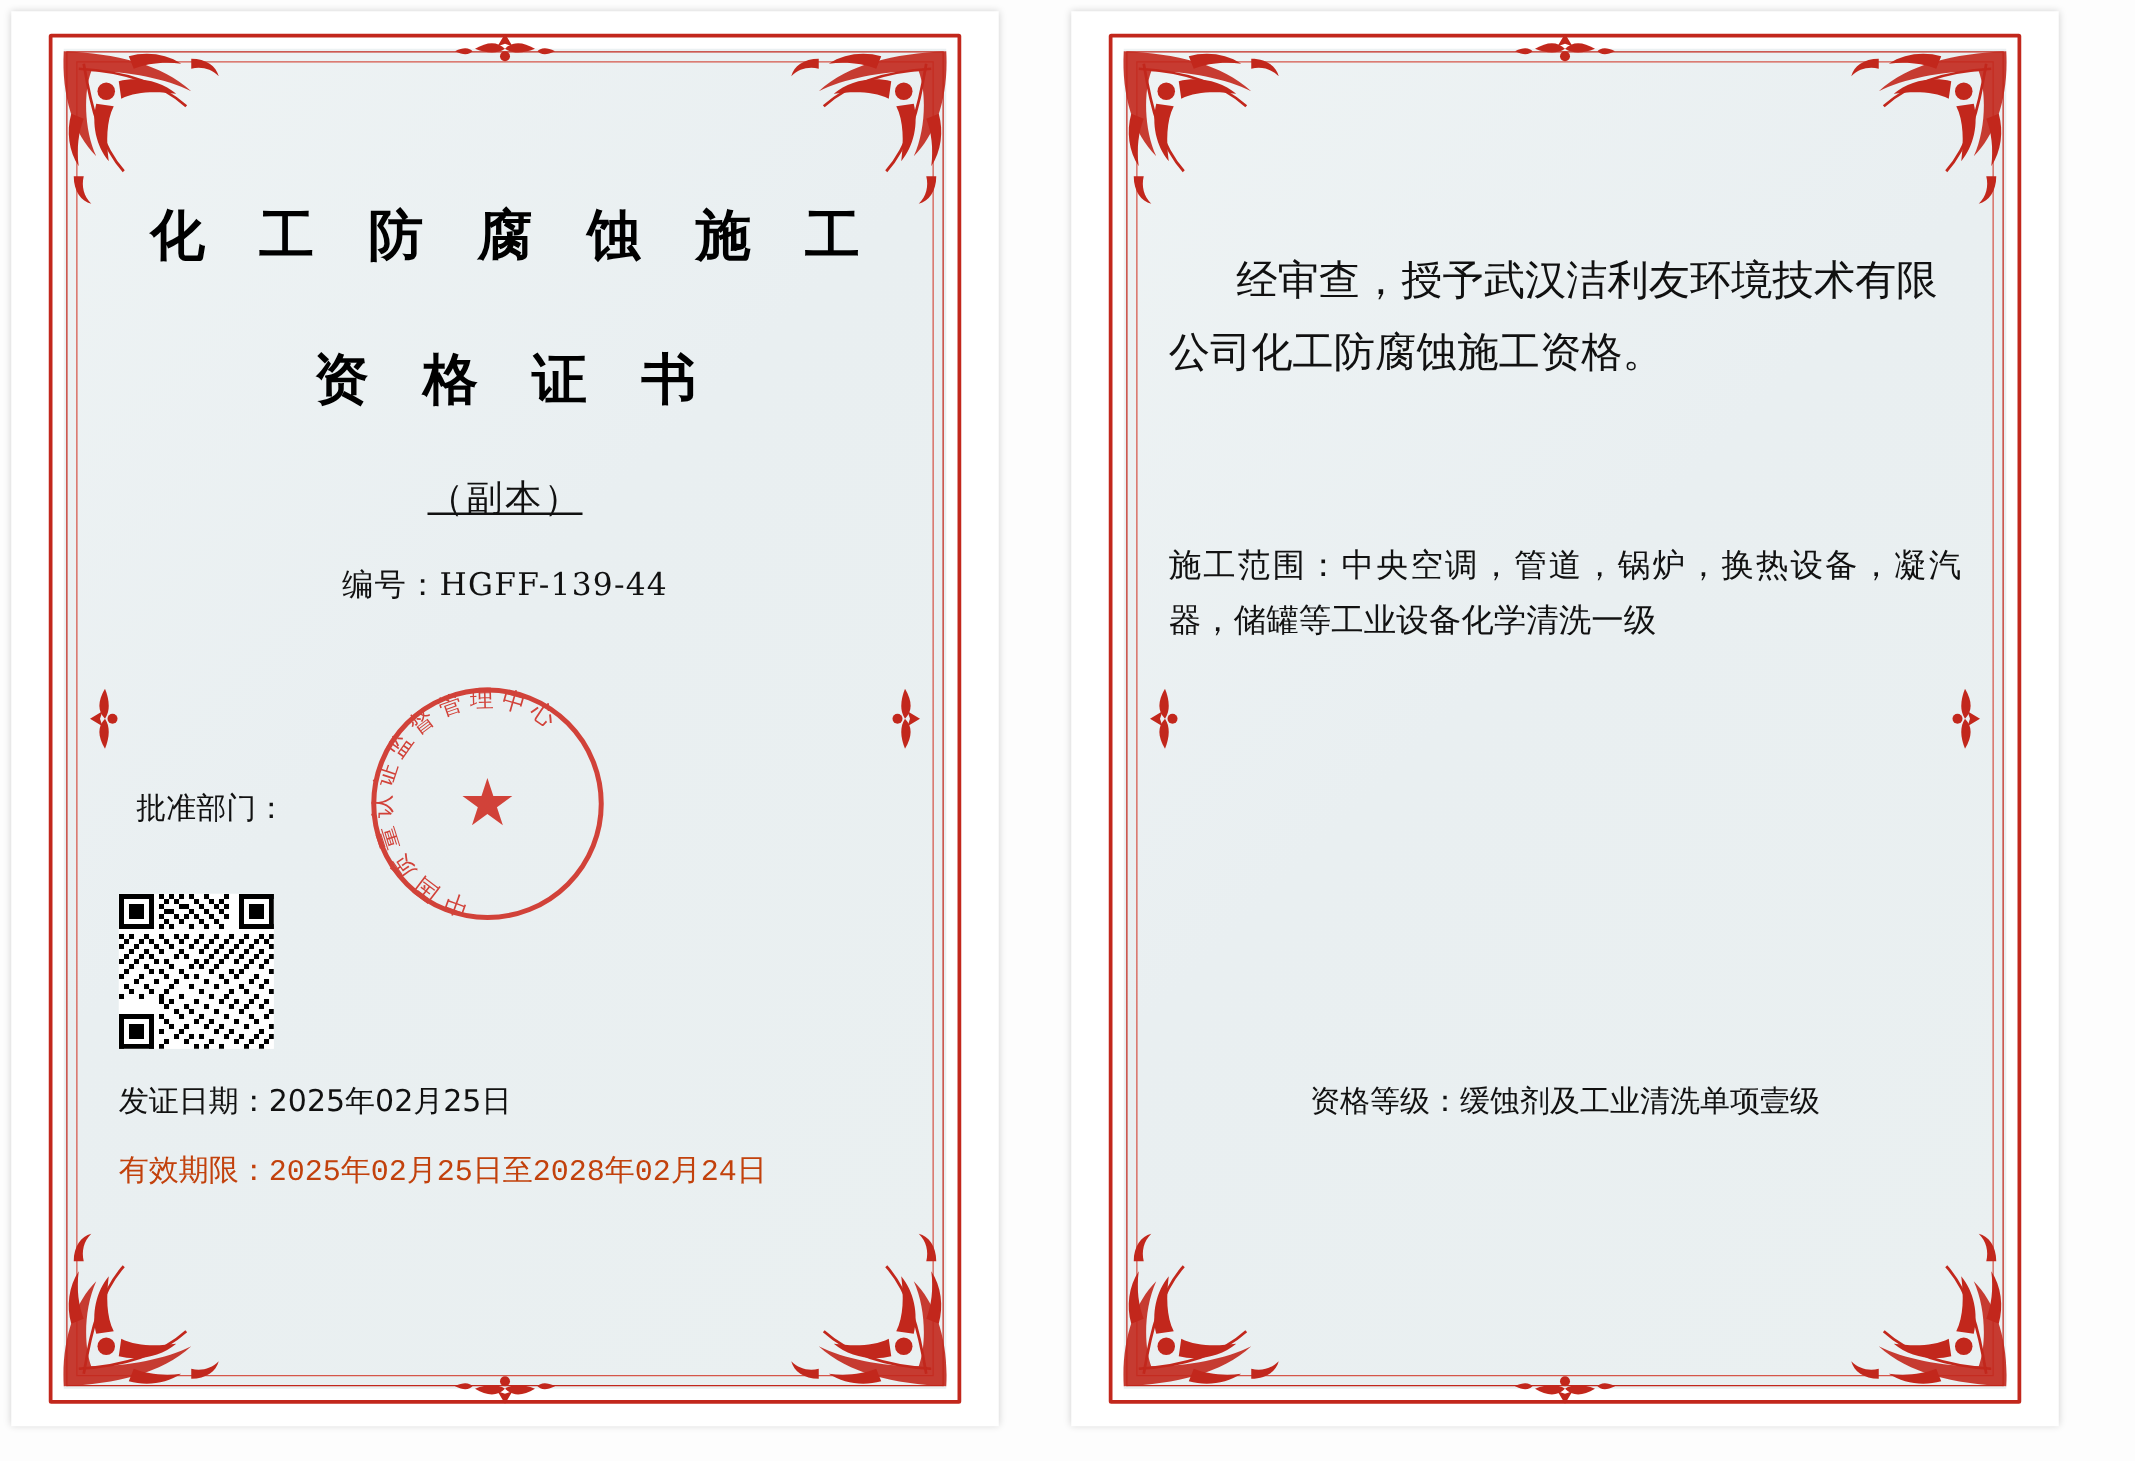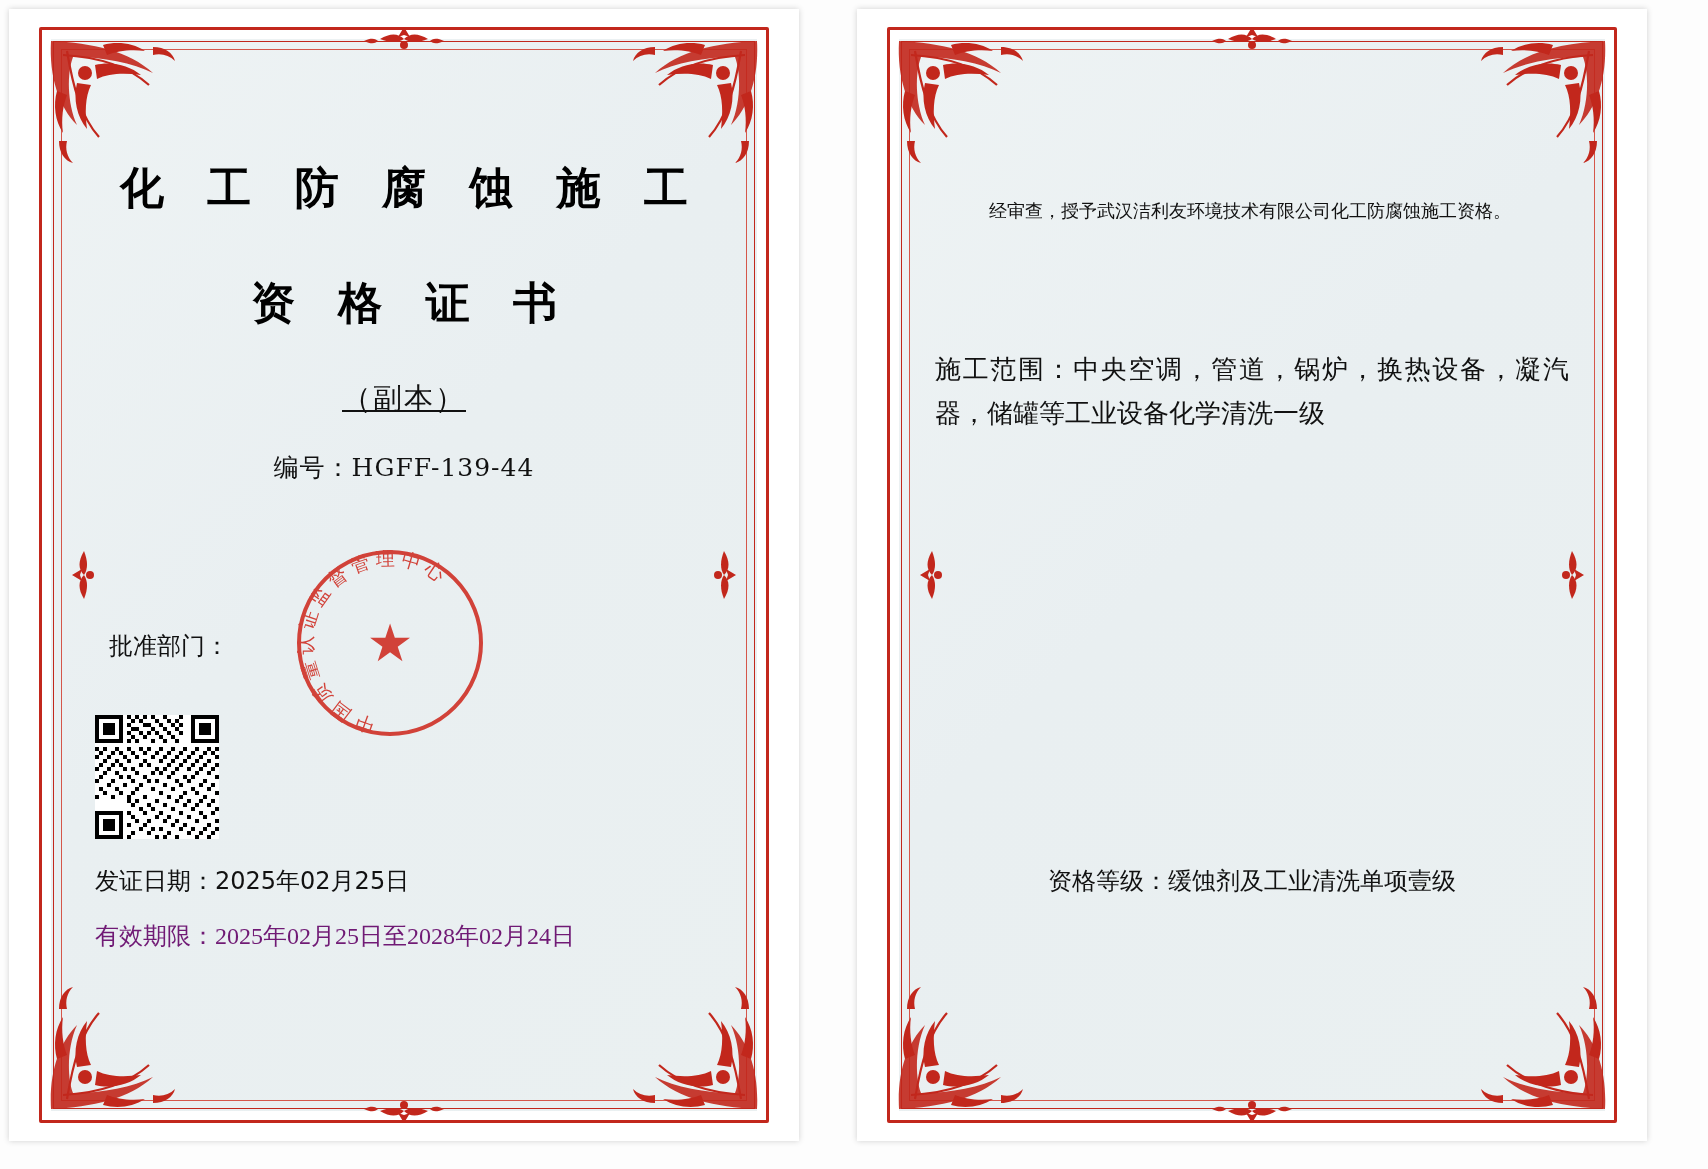--- a/index.html
+++ b/index.html
@@ -159,28 +159,28 @@
     top: 790px;
     font-size: 24px;
     color: #111;
     font-family: "DejaVu Sans", "Liberation Sans", sans-serif;
   }
   .valid-line {
     position: absolute;
     left: 8px;
     top: 845px;
     font-size: 24px;
-    color: #701a75;
-    font-family: Liberation Serif, serif;
+    color: #c2410c;
+    font-family: Liberation Mono, monospace;
   }
 
   
   .para {
     margin-top: 120px;
-    font-size: 18px;
+    font-size: 33px;
     line-height: 1.75;
     color: #111;
     text-indent: 54px;
     font-family: "DejaVu Sans", "Liberation Sans", sans-serif;
   }
   .scope {
     margin-top: 120px;
     font-size: 26px;
     line-height: 1.7;
     color: #111;

